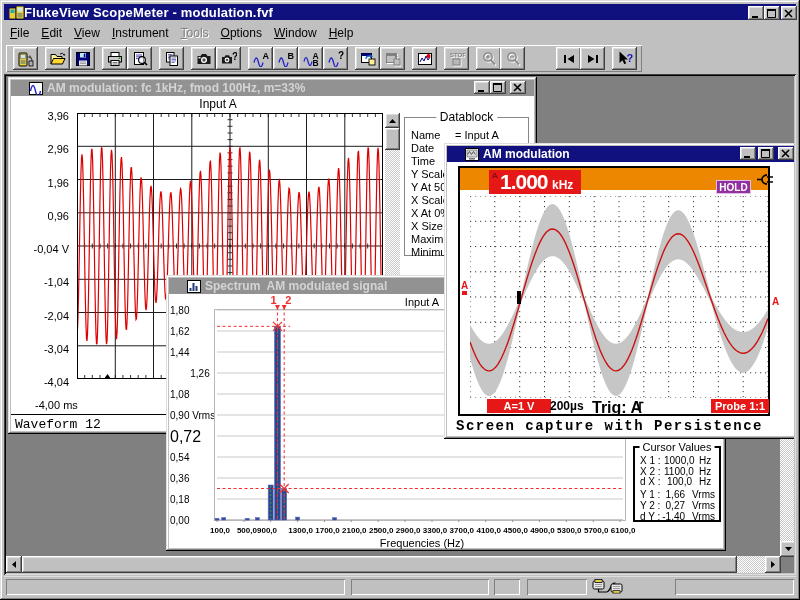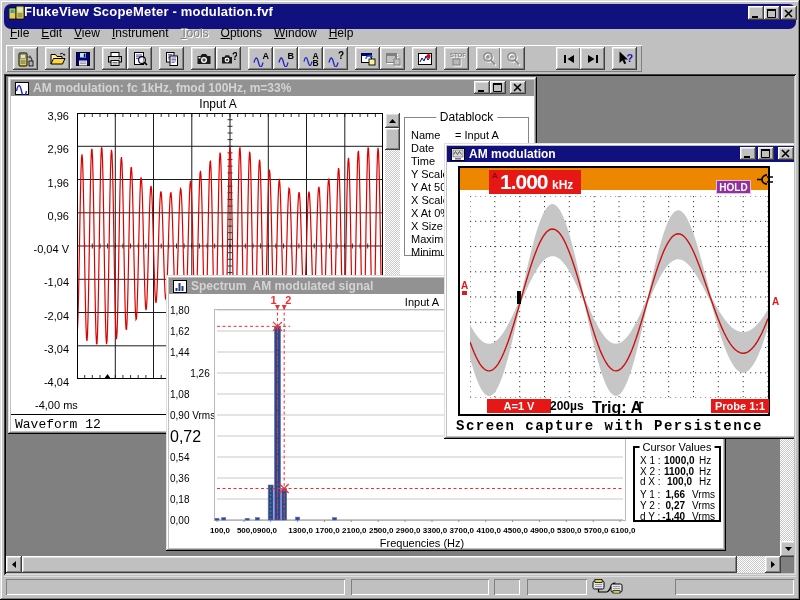--- a/index.html
+++ b/index.html
@@ -6,39 +6,39 @@
   *{box-sizing:border-box;}
   #screen{position:relative;width:800px;height:600px;background:#c0c0c0;overflow:hidden;
     font-family:"Liberation Sans","DejaVu Sans",sans-serif;font-size:12px;color:#000;
     -webkit-font-smoothing:none;}
   .abs{position:absolute;}
   .btn3d{background:#c0c0c0;box-shadow:inset -1px -1px 0 #404040,inset 1px 1px 0 #fff,inset -2px -2px 0 #808080,inset 2px 2px 0 #dfdfdf;}
   .dither{background-color:#d4d0c8;background-image:conic-gradient(#fff 25%,#c8c8c8 0 50%,#fff 0 75%,#c8c8c8 0);background-size:2px 2px;}
   
   #appframe{left:0;top:0;width:800px;height:600px;pointer-events:none;z-index:60;
     box-shadow:inset -1px -1px 0 #000,inset 1px 1px 0 #dfdfdf,inset -2px -2px 0 #808080,inset 2px 2px 0 #fff;}
-  #titlebar{left:4px;top:4px;width:792px;height:25px;background:#10107e;display:flex;z-index:5;border-radius:7px;}
+  #titlebar{left:4px;top:4px;width:792px;height:16px;background:#10107e;display:flex;align-items:center;z-index:5;}
   #titlebar .ttext{color:#fff;font-weight:bold;font-size:13px;margin-left:4px;letter-spacing:.2px;white-space:pre;}
   .capbtn{width:16px;height:14px;display:flex;align-items:center;justify-content:center;}
   
   #menubar{left:4px;top:23px;width:792px;height:20px;display:flex;align-items:center;padding-left:0;z-index:5;}
   .mitem{padding:2px 6px 3px 6px;white-space:pre;}
   .mitem u{text-decoration:underline;}
   .mitem.disabled{color:#808080;text-shadow:1px 1px 0 #fff;}
   
   #toolbar{left:4px;top:43px;width:792px;height:31px;z-index:5;}
   #toolbox{left:2px;top:2px;width:636px;height:27px;box-shadow:inset 1px 1px 0 #fff,inset -1px -1px 0 #808080;}
   .tbtn{top:47px;width:25px;height:23px;display:flex;align-items:center;justify-content:center;z-index:6;}
   
   #mdi{left:4px;top:74px;width:792px;height:501px;background:#808080;overflow:hidden;z-index:4;}
   #mdiborder{left:0;top:0;width:792px;height:501px;pointer-events:none;z-index:40;
     box-shadow:inset 1px 1px 0 #404040,inset -1px -1px 0 #dfdfdf,inset 2px 2px 0 #000,inset -2px -2px 0 #c0c0c0;}
   
   .mdiwin{background:#c0c0c0;box-shadow:inset -1px -1px 0 #000,inset 1px 1px 0 #dfdfdf,inset -2px -2px 0 #808080,inset 2px 2px 0 #fff;}
-  .wtitle{left:3px;top:3px;height:16px;display:flex;align-items:center;padding-left:2px;}
+  .wtitle{left:3px;top:3px;height:16px;display:flex;align-items:center;padding-left:16px;}
   .wtitle .ttext{font-weight:bold;font-size:12px;margin-left:4px;white-space:pre;overflow:hidden;}
   .inactive-t{background:#929292;}
   .inactive-t .ttext{color:#d4d4d4;}
   .active-t{background:#10107e;}
   .active-t .ttext{color:#fff;}
   .wbtn{width:16px;height:13px;display:flex;align-items:center;justify-content:center;}
   .wcontent{background:#fff;}
   
   .ylab{position:absolute;height:12px;line-height:12px;font-size:11px;text-align:right;}
   .xlab9{position:absolute;height:10px;line-height:10px;font-size:8px;font-weight:bold;text-align:center;white-space:pre;}
@@ -51,21 +51,21 @@
   .sbtn{background:#c0c0c0;box-shadow:inset -1px -1px 0 #404040,inset 1px 1px 0 #fff,inset -2px -2px 0 #808080,inset 2px 2px 0 #dfdfdf;display:flex;align-items:center;justify-content:center;}
   .sthumb{background:#c0c0c0;box-shadow:inset -1px -1px 0 #404040,inset 1px 1px 0 #fff,inset -2px -2px 0 #808080,inset 2px 2px 0 #dfdfdf;}
   
   .badge{background:#e61717;color:#fff;font-weight:bold;display:flex;align-items:center;justify-content:center;}
   #holdbadge{background:#93309f;border:1px solid #e0c0e8;color:#fff;font-weight:bold;font-size:10px;display:flex;align-items:center;justify-content:center;}
   
   #cursorbox{border:2px solid #000;background:#fff;}
   #cursorbox .ct{position:absolute;top:-7px;left:50%;transform:translateX(-50%);background:#fff;padding:0 3px;font-size:11px;white-space:pre;}
   .crow{position:absolute;left:5px;right:4px;height:11px;font-size:10px;display:flex;}
   .crow .cl{width:24px;white-space:pre;}
-  .crow .cv{width:28px;text-align:right;white-space:pre;font-weight:bold;}
+  .crow .cv{width:28px;text-align:right;white-space:pre;}
   .crow .cu{margin-left:7px;white-space:pre;}
   
   #statusbar{left:4px;top:576px;width:792px;height:21px;z-index:5;box-shadow:inset 0 1px 0 #dfdfdf;}
   .spane{position:absolute;top:3px;height:16px;box-shadow:inset 1px 1px 0 #808080,inset -1px -1px 0 #fff;}
 </style>
 </head>
 <body>
 
 <div id="screen">
 

